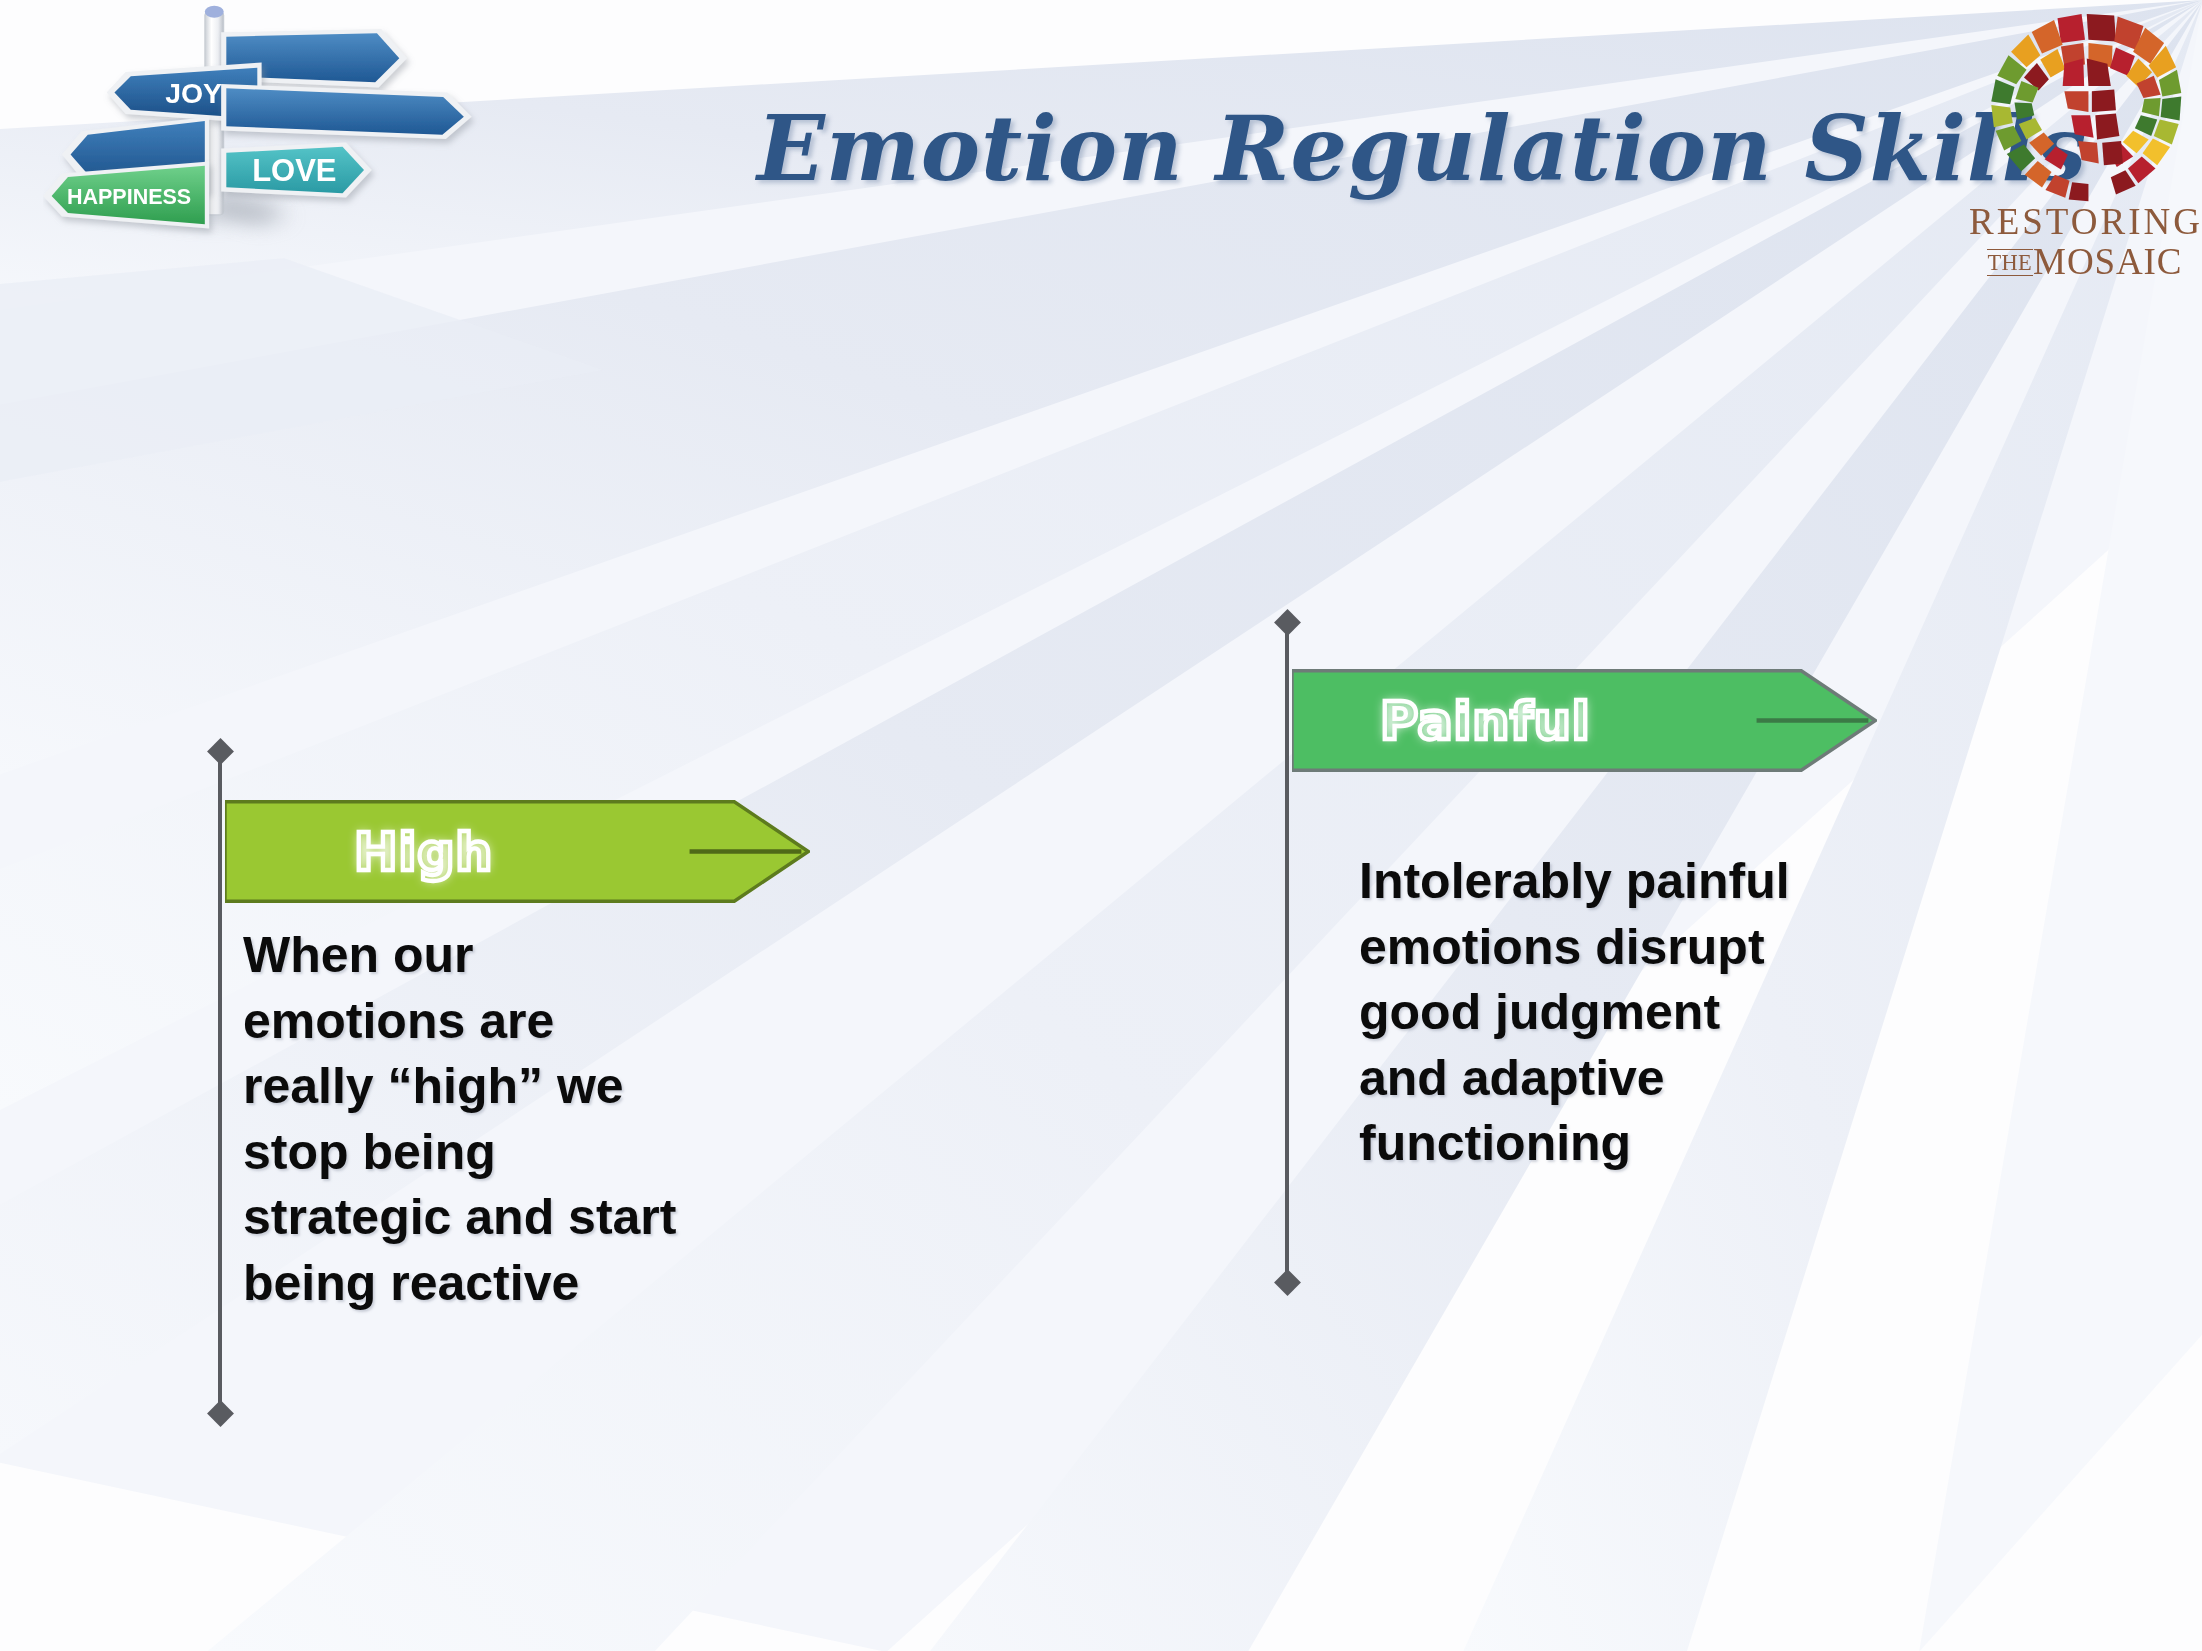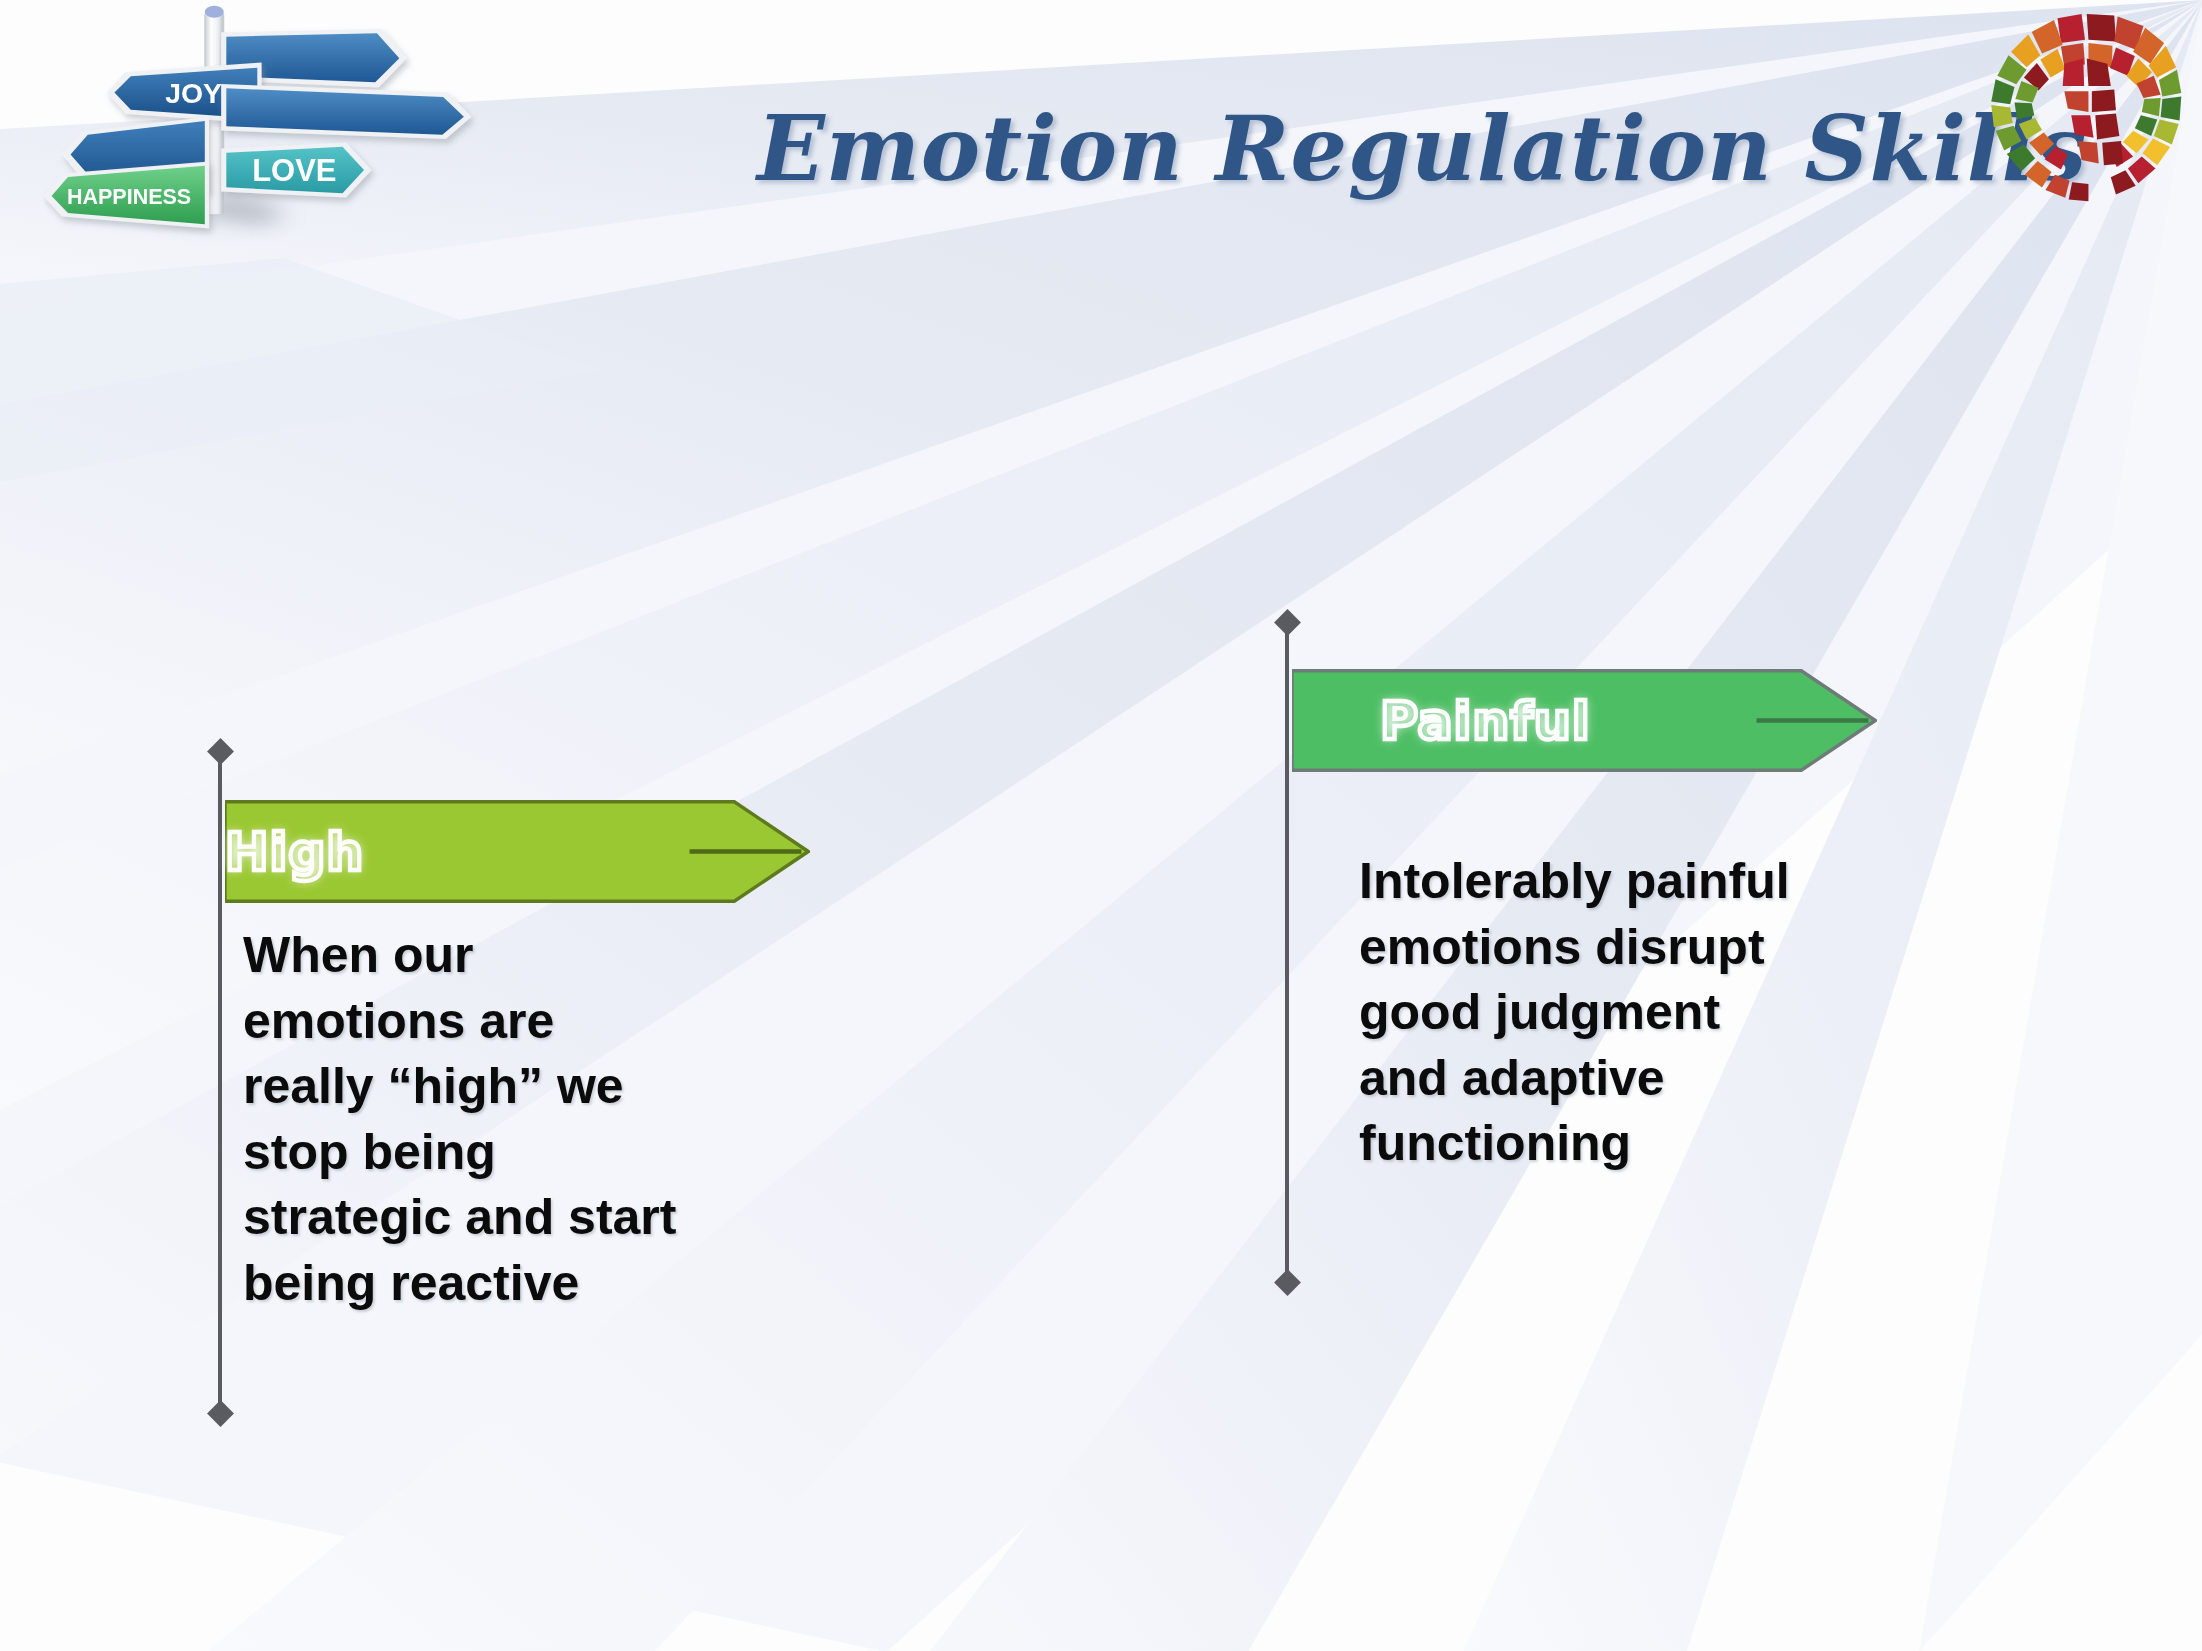--- a/index.html
+++ b/index.html
@@ -257,33 +257,37 @@
         <polygon points="118,60 142,66 146,92 120,92" fill="#8C1A1F"></polygon>
         <polygon points="114,60 92,66 90,92 115,92" fill="#B7202E"></polygon>
         <polygon points="92,98 120,98 120,122 96,118" fill="#C1422E"></polygon>
         <polygon points="124,98 150,96 152,120 124,122" fill="#8C1A1F"></polygon>
         <polygon points="100,126 122,126 126,152 104,148" fill="#B7202E"></polygon>
         <polygon points="128,126 152,124 156,150 130,154" fill="#8C1A1F"></polygon>
         <polygon points="108,156 130,158 132,182 112,178" fill="#C1422E"></polygon>
         <polygon points="136,158 158,156 160,182 138,184" fill="#8C1A1F"></polygon>
       </g>
     </svg>
+    <div id="logo-word">
+      <span class="l1">RESTORING</span>
+      <span class="l2"><span class="the">THE</span><span>MOSAIC</span></span>
+    </div>
   </div>
 
   <div class="column">
     <div class="diamond" style="left:211px; top:742px;"></div>
     <div class="vline" style="left:218px; top:750px; height:671px;"></div>
     <div class="diamond" style="left:211px; top:1404px;"></div>
 
     <div class="banner" style="left:225px; top:800px; width:585px;">
       <svg viewBox="0 0 680 120" preserveAspectRatio="none" style="position:absolute;left:0;top:0;width:585px;height:103px;">
         <polygon points="0,2 592,2 678,60 592,118 0,118" fill="#9AC832" stroke="#5D7B1E" stroke-width="4"></polygon>
         <line x1="540" y1="60" x2="670" y2="60" stroke="#4F6A18" stroke-width="5"></line>
       </svg>
-      <div class="label" style="">High</div>
+      <div class="label" style="padding-left:129px;">High</div>
     </div>
 
     <div class="body-text" style="left:243px; top:896px; width:551px;">When our
 emotions are
 really “high” we
 stop being
 strategic and start
 being reactive</div>
   </div>
 

